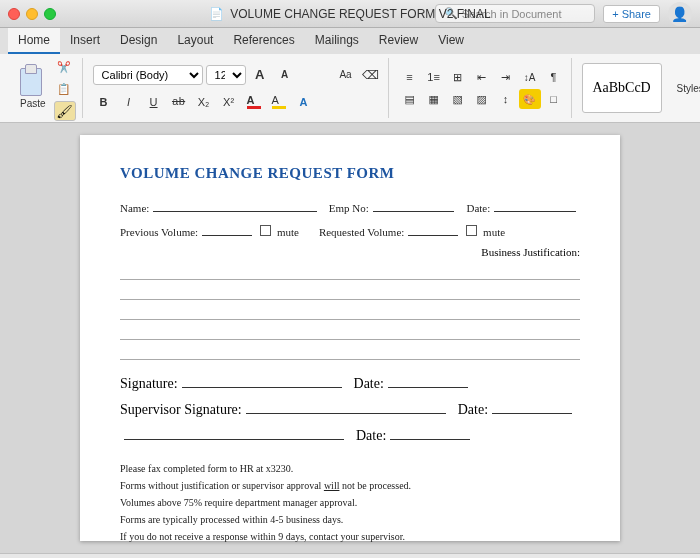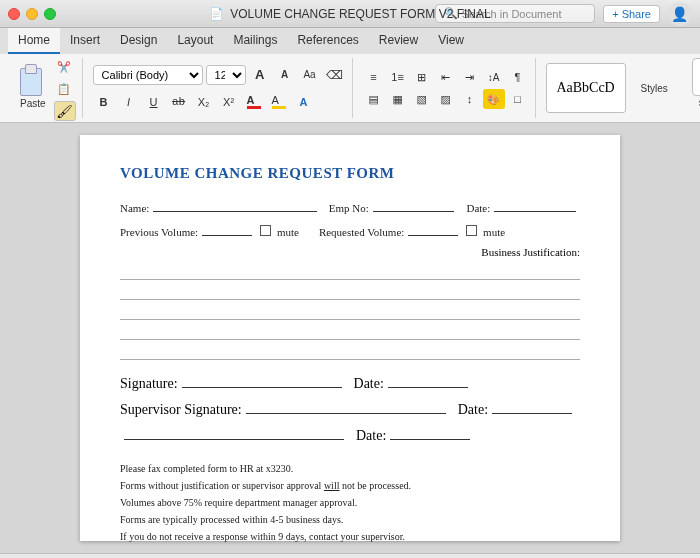--- a/index.html
+++ b/index.html
@@ -247,22 +247,22 @@
     <div style="margin-left:8px;width:24px;height:24px;border-radius:50%;background:#e0e0e0;display:flex;align-items:center;justify-content:center;font-size:14px;">👤</div>
   </div>
 </div>
 
 <div class="ribbon">
   <div class="ribbon-tabs">
     <div class="ribbon-tab active">Home</div>
     <div class="ribbon-tab">Insert</div>
     <div class="ribbon-tab">Design</div>
     <div class="ribbon-tab">Layout</div>
+    <div class="ribbon-tab">References</div>
     <div class="ribbon-tab">Mailings</div>
-    <div class="ribbon-tab">References</div>
     <div class="ribbon-tab">Review</div>
     <div class="ribbon-tab">View</div>
   </div>
   <div class="ribbon-content">
 
     <div class="ribbon-group">
       <div class="paste-btn">
         <div class="icon-paste"></div>
         <span style="font-size:10px;margin-top:2px;">Paste</span>
       </div>
@@ -277,21 +277,21 @@
       <div class="font-controls">
         <div class="font-row1">
           <select class="font-select">
             <option>Calibri (Body)</option>
           </select>
           <select class="size-select">
             <option>12</option>
           </select>
           <button class="ribbon-btn" style="font-size:13px;font-weight:bold;">A</button>
           <button class="ribbon-btn" style="font-size:10px;font-weight:bold;">A</button>
-          <button class="ribbon-btn" style="font-size:10px;">Aa</button>
+          <button class="ribbon-btn" style="font-size:10px;margin-left:36px;">Aa</button>
           <button class="ribbon-btn" style="font-size:12px;">⌫</button>
         </div>
         <div class="font-row2">
           <button class="ribbon-btn bold">B</button>
           <button class="ribbon-btn italic">I</button>
           <button class="ribbon-btn underline">U</button>
           <button class="ribbon-btn" style="text-decoration:line-through;font-family:Liberation Mono, monospace;">ab</button>
           <button class="ribbon-btn">X₂</button>
           <button class="ribbon-btn">X²</button>
           <div class="ribbon-btn">

